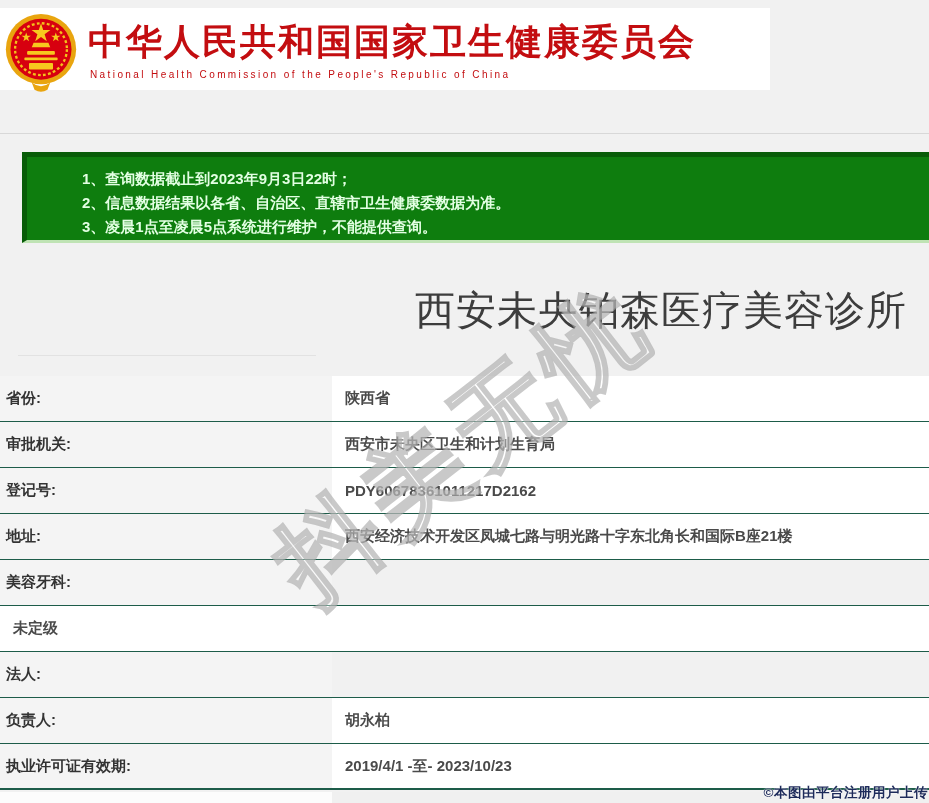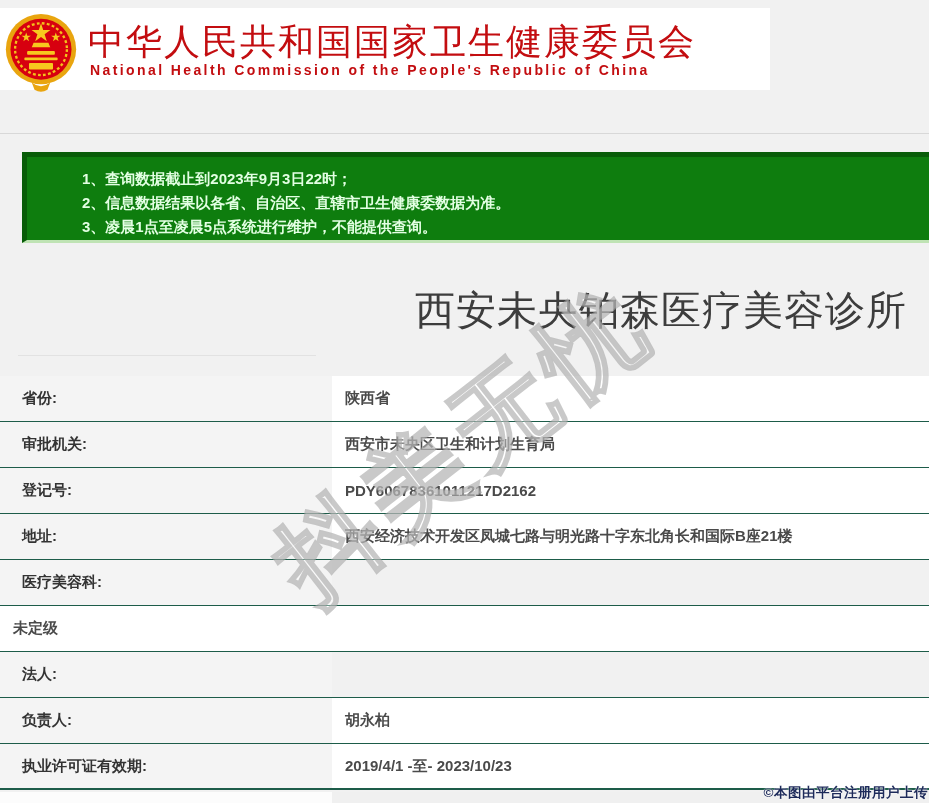--- a/index.html
+++ b/index.html
@@ -13,26 +13,26 @@
   }
   
   .banner {
     position:absolute; left:0; top:8px;
     width:770px; height:82px;
     background:#ffffff;
   }
   .emblem { position:absolute; left:4px; top:2px; width:74px; height:82px; }
   .banner-cn {
     position:absolute; left:88px; top:10px;
-    font-size:36px; font-weight:normal; color:#c30d10;
+    font-size:36px; font-weight:bold; color:#c30d10;
     letter-spacing:2px; white-space:nowrap;
   }
   .banner-en {
-    position:absolute; left:90px; top:54px;
-    font-size:14px; font-weight:bold; color:#c30d10;
+    position:absolute; left:90px; top:61px;
+    font-size:10px; font-weight:normal; color:#c30d10;
     letter-spacing:2.4px; white-space:nowrap;
   }
   .top-divider {
     position:absolute; left:0; top:133px; width:929px; height:1px;
     background:#d8d8d8;
   }
   
   .notice {
     position:absolute; left:22px; top:152px;
     width:907px; height:91px;
@@ -60,21 +60,21 @@
   .details { position:absolute; left:0; top:376px; width:929px; }
   .row {
     display:flex; width:929px; height:46px;
     border-bottom:1px solid #1d5c49;
   }
   .row:last-child { border-bottom:2px solid #1d5c49;align-items:center; }
   .cell-label {
     width:332px; height:100%;
     background:#f4f4f4;
     display:flex; align-items:center;
-    padding-left:22px;
+    padding-left:6px;
     font-size:15px; font-weight:bold; color:#333333;
     white-space:nowrap;
   }
   .cell-value {
     flex:1; height:100%;
     background:#ffffff;
     display:flex; align-items:center;
     padding-left:13px;
     font-size:15px; color:#4a4a4a;
     white-space:nowrap;
@@ -150,21 +150,21 @@
   </div>
   <div class="row">
     <div class="cell-label">登记号:</div>
     <div class="cell-value">PDY60678361011217D2162</div>
   </div>
   <div class="row">
     <div class="cell-label">地址:</div>
     <div class="cell-value">西安经济技术开发区凤城七路与明光路十字东北角长和国际B座21楼</div>
   </div>
   <div class="row">
-    <div class="cell-label">医疗美容科:</div>
+    <div class="cell-label">美容牙科:</div>
   </div>
   <div class="row">
     <div class="cell-value">未定级</div>
   </div>
   <div class="row">
     <div class="cell-label">法人:</div>
   </div>
   <div class="row">
     <div class="cell-label">负责人:</div>
     <div class="cell-value">胡永柏</div>

